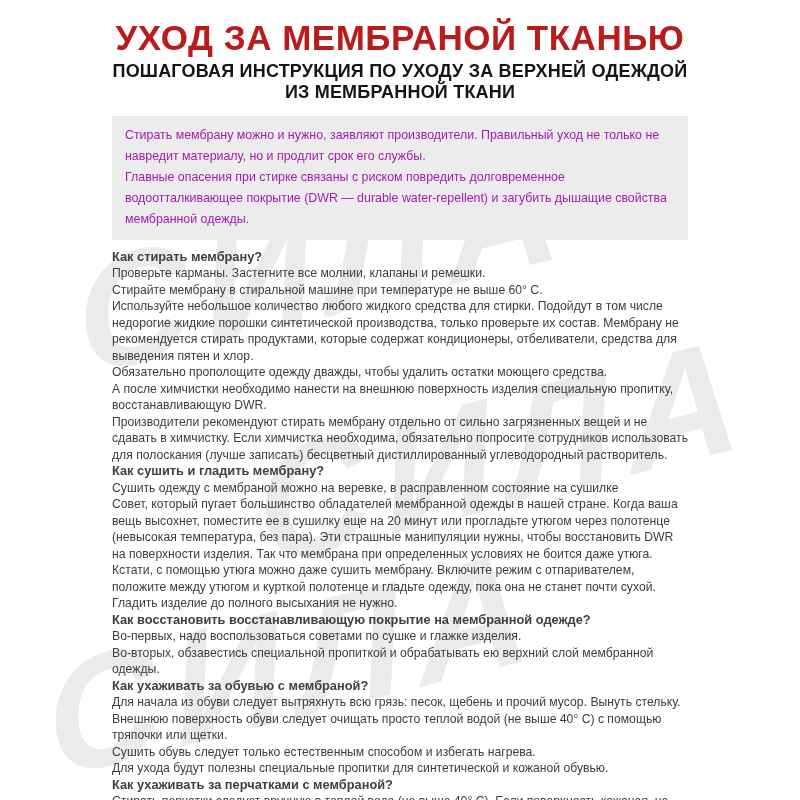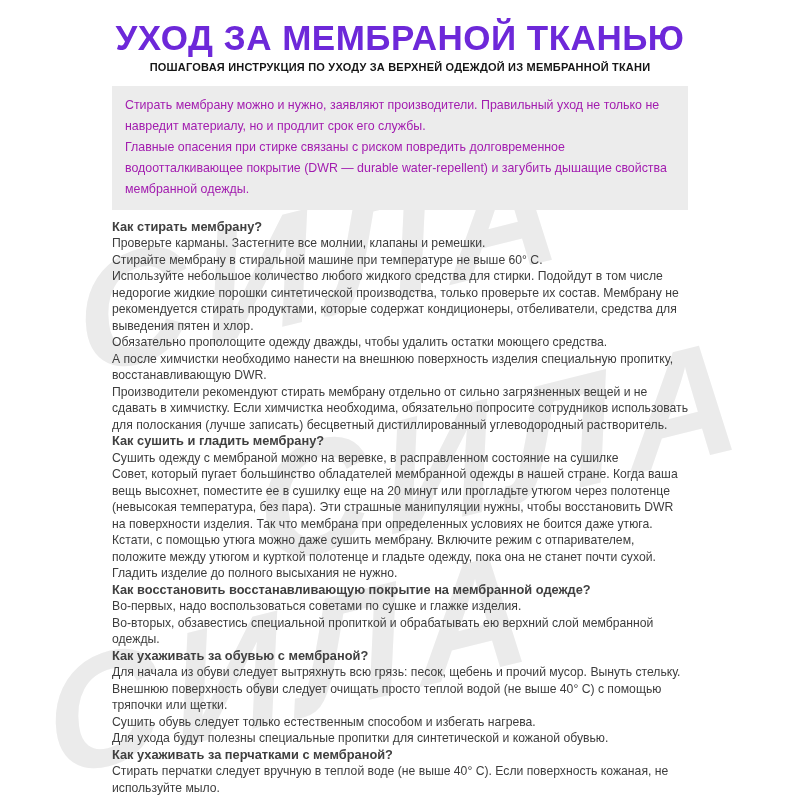--- a/index.html
+++ b/index.html
@@ -34,21 +34,21 @@
   h1.title {
     margin: 8px 0 4px 0;
     text-align: center;
     font-size: 35px;
     font-weight: bold;
     letter-spacing: 0.5px;
     line-height: 1.05;
   }
   .subtitle {
     text-align: center;
-    font-size: 11px;
+    font-size: 18px;
     font-weight: bold;
     color: #151515;
     margin-bottom: 13px;
     letter-spacing: 0.2px;
   }
   .intro-box {
     background: #ececec;
     padding: 9px 13px 10px 13px;
     margin-bottom: 9px;
   }
@@ -77,21 +77,21 @@
 
 <div class="page">
 
   <div class="wm-layer">
     <div class="wm wm1" style="color: rgb(235, 235, 235);">СИЛА</div>
     <div class="wm wm2" style="color: rgb(235, 235, 235);">СИЛА</div>
     <div class="wm wm3" style="color: rgb(235, 235, 235);">СИЛА</div>
   </div>
 
   <div class="content">
-    <h1 class="title" style="color: #6d28d9;">УХОД ЗА МЕМБРАНОЙ ТКАНЬЮ</h1>
+    <h1 class="title" style="color: #b91c1c;">УХОД ЗА МЕМБРАНОЙ ТКАНЬЮ</h1>
     <div class="subtitle">ПОШАГОВАЯ ИНСТРУКЦИЯ ПО УХОДУ ЗА ВЕРХНЕЙ ОДЕЖДОЙ ИЗ МЕМБРАННОЙ ТКАНИ</div>
 
     <div class="intro-box" style="background: rgb(236, 236, 236);">
         <p>Стирать мембрану можно и нужно, заявляют производители. Правильный уход не только не навредит материалу, но и продлит срок его службы.</p>
         <p>Главные опасения при стирке связаны с риском повредить долговременное водоотталкивающее покрытие (DWR — durable water-repellent) и загубить дышащие свойства мембранной одежды.</p>
       </div>
 
     <div class="sections">
         <div class="section">
           <h3>Как стирать мембрану?</h3>

